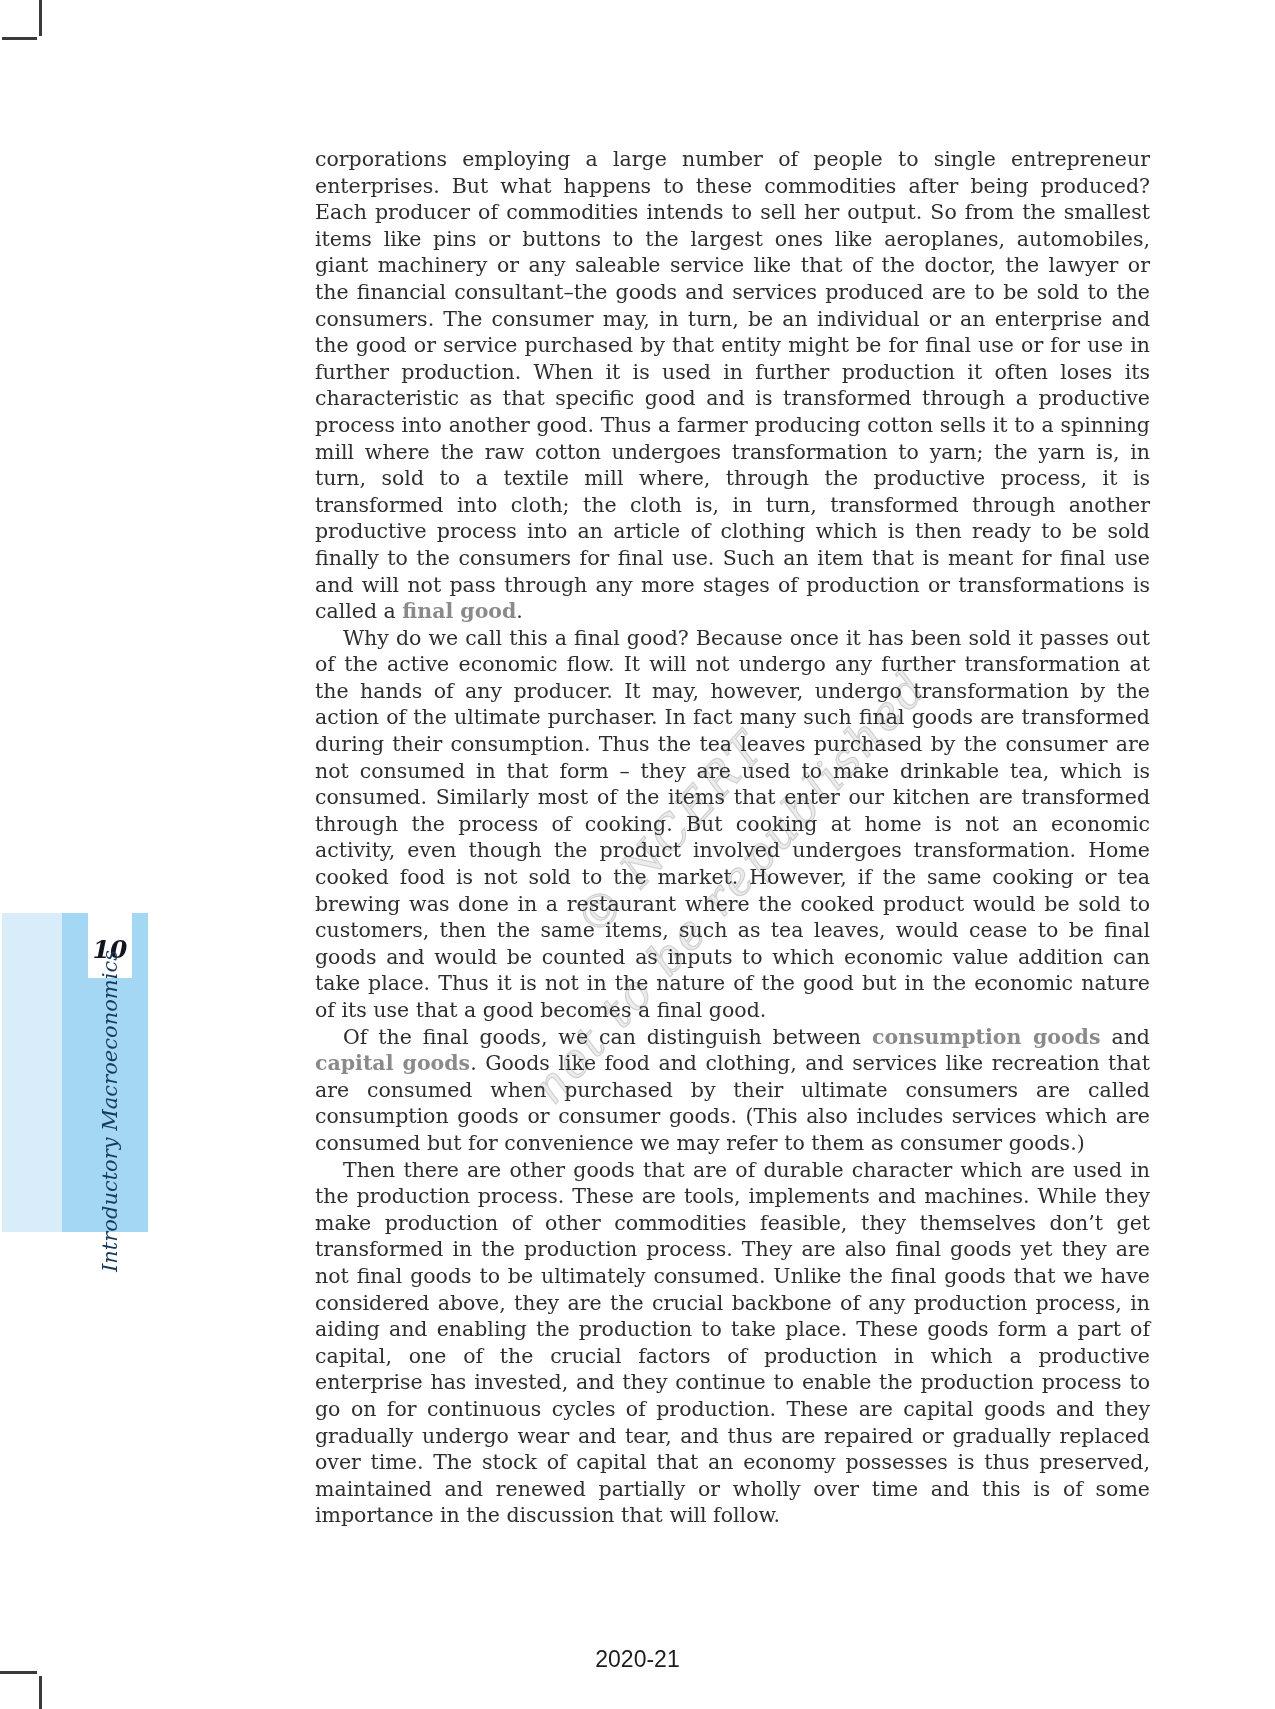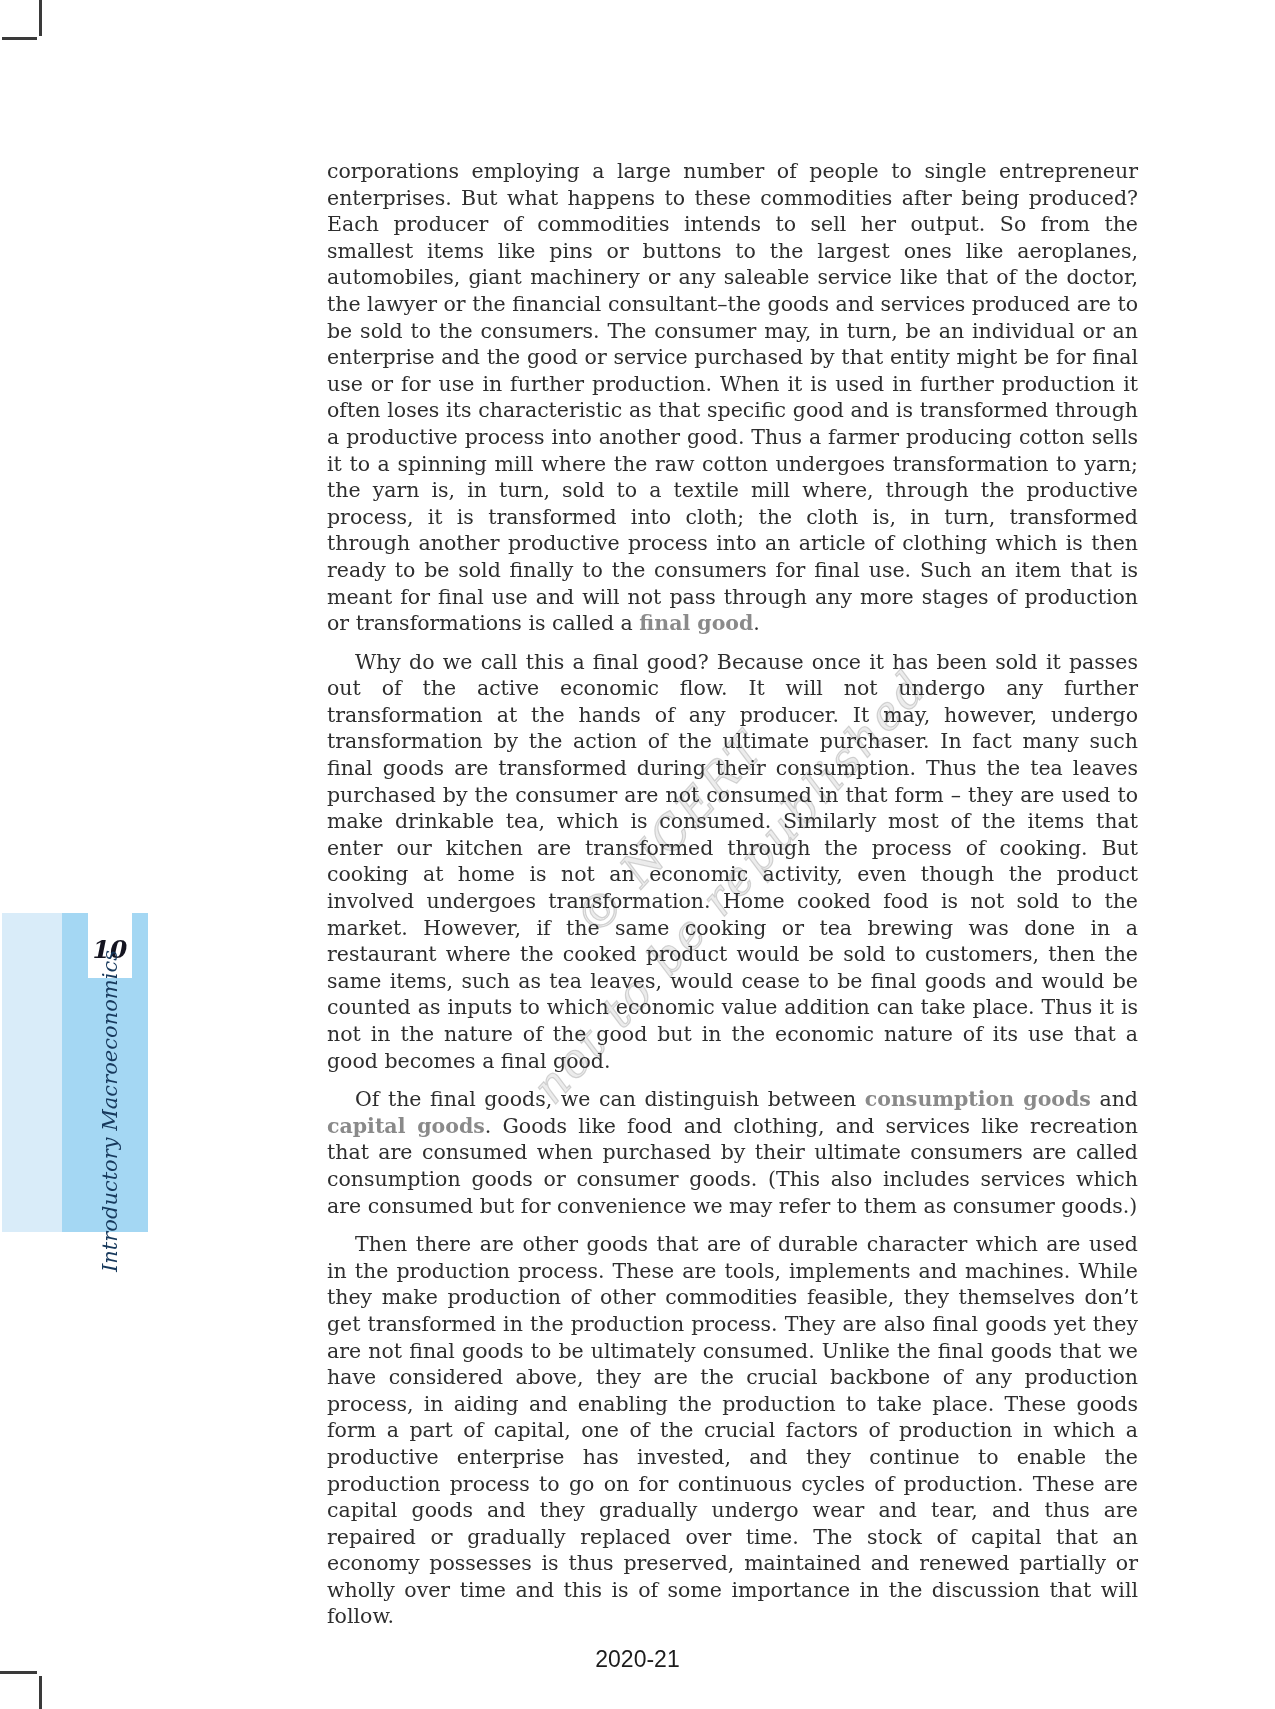--- a/index.html
+++ b/index.html
@@ -63,21 +63,21 @@
     -webkit-text-stroke: 1.2px rgba(150, 150, 150, 0.38);
   }
 
   
   .text-column {
     position: absolute; left: 315px; top: 146px; width: 835px;
     z-index: 1;
     font-size: 20.5px; line-height: 26.6px; color: #2e2e2e;
     text-align: justify;
   }
-  .text-column p { margin: 12px; }
+  .text-column p { margin: 0; }
   .text-column p.indent { text-indent: 28px; }
   .kw { font-weight: bold; color: #8a8a8a; }
 
   
   .footer {
     position: absolute; left: 0; top: 1646px; width: 1275px;
     text-align: center;
     font-family: "Liberation Sans", "DejaVu Sans", sans-serif;
     font-size: 23px; color: #1c1c1c;
   }

